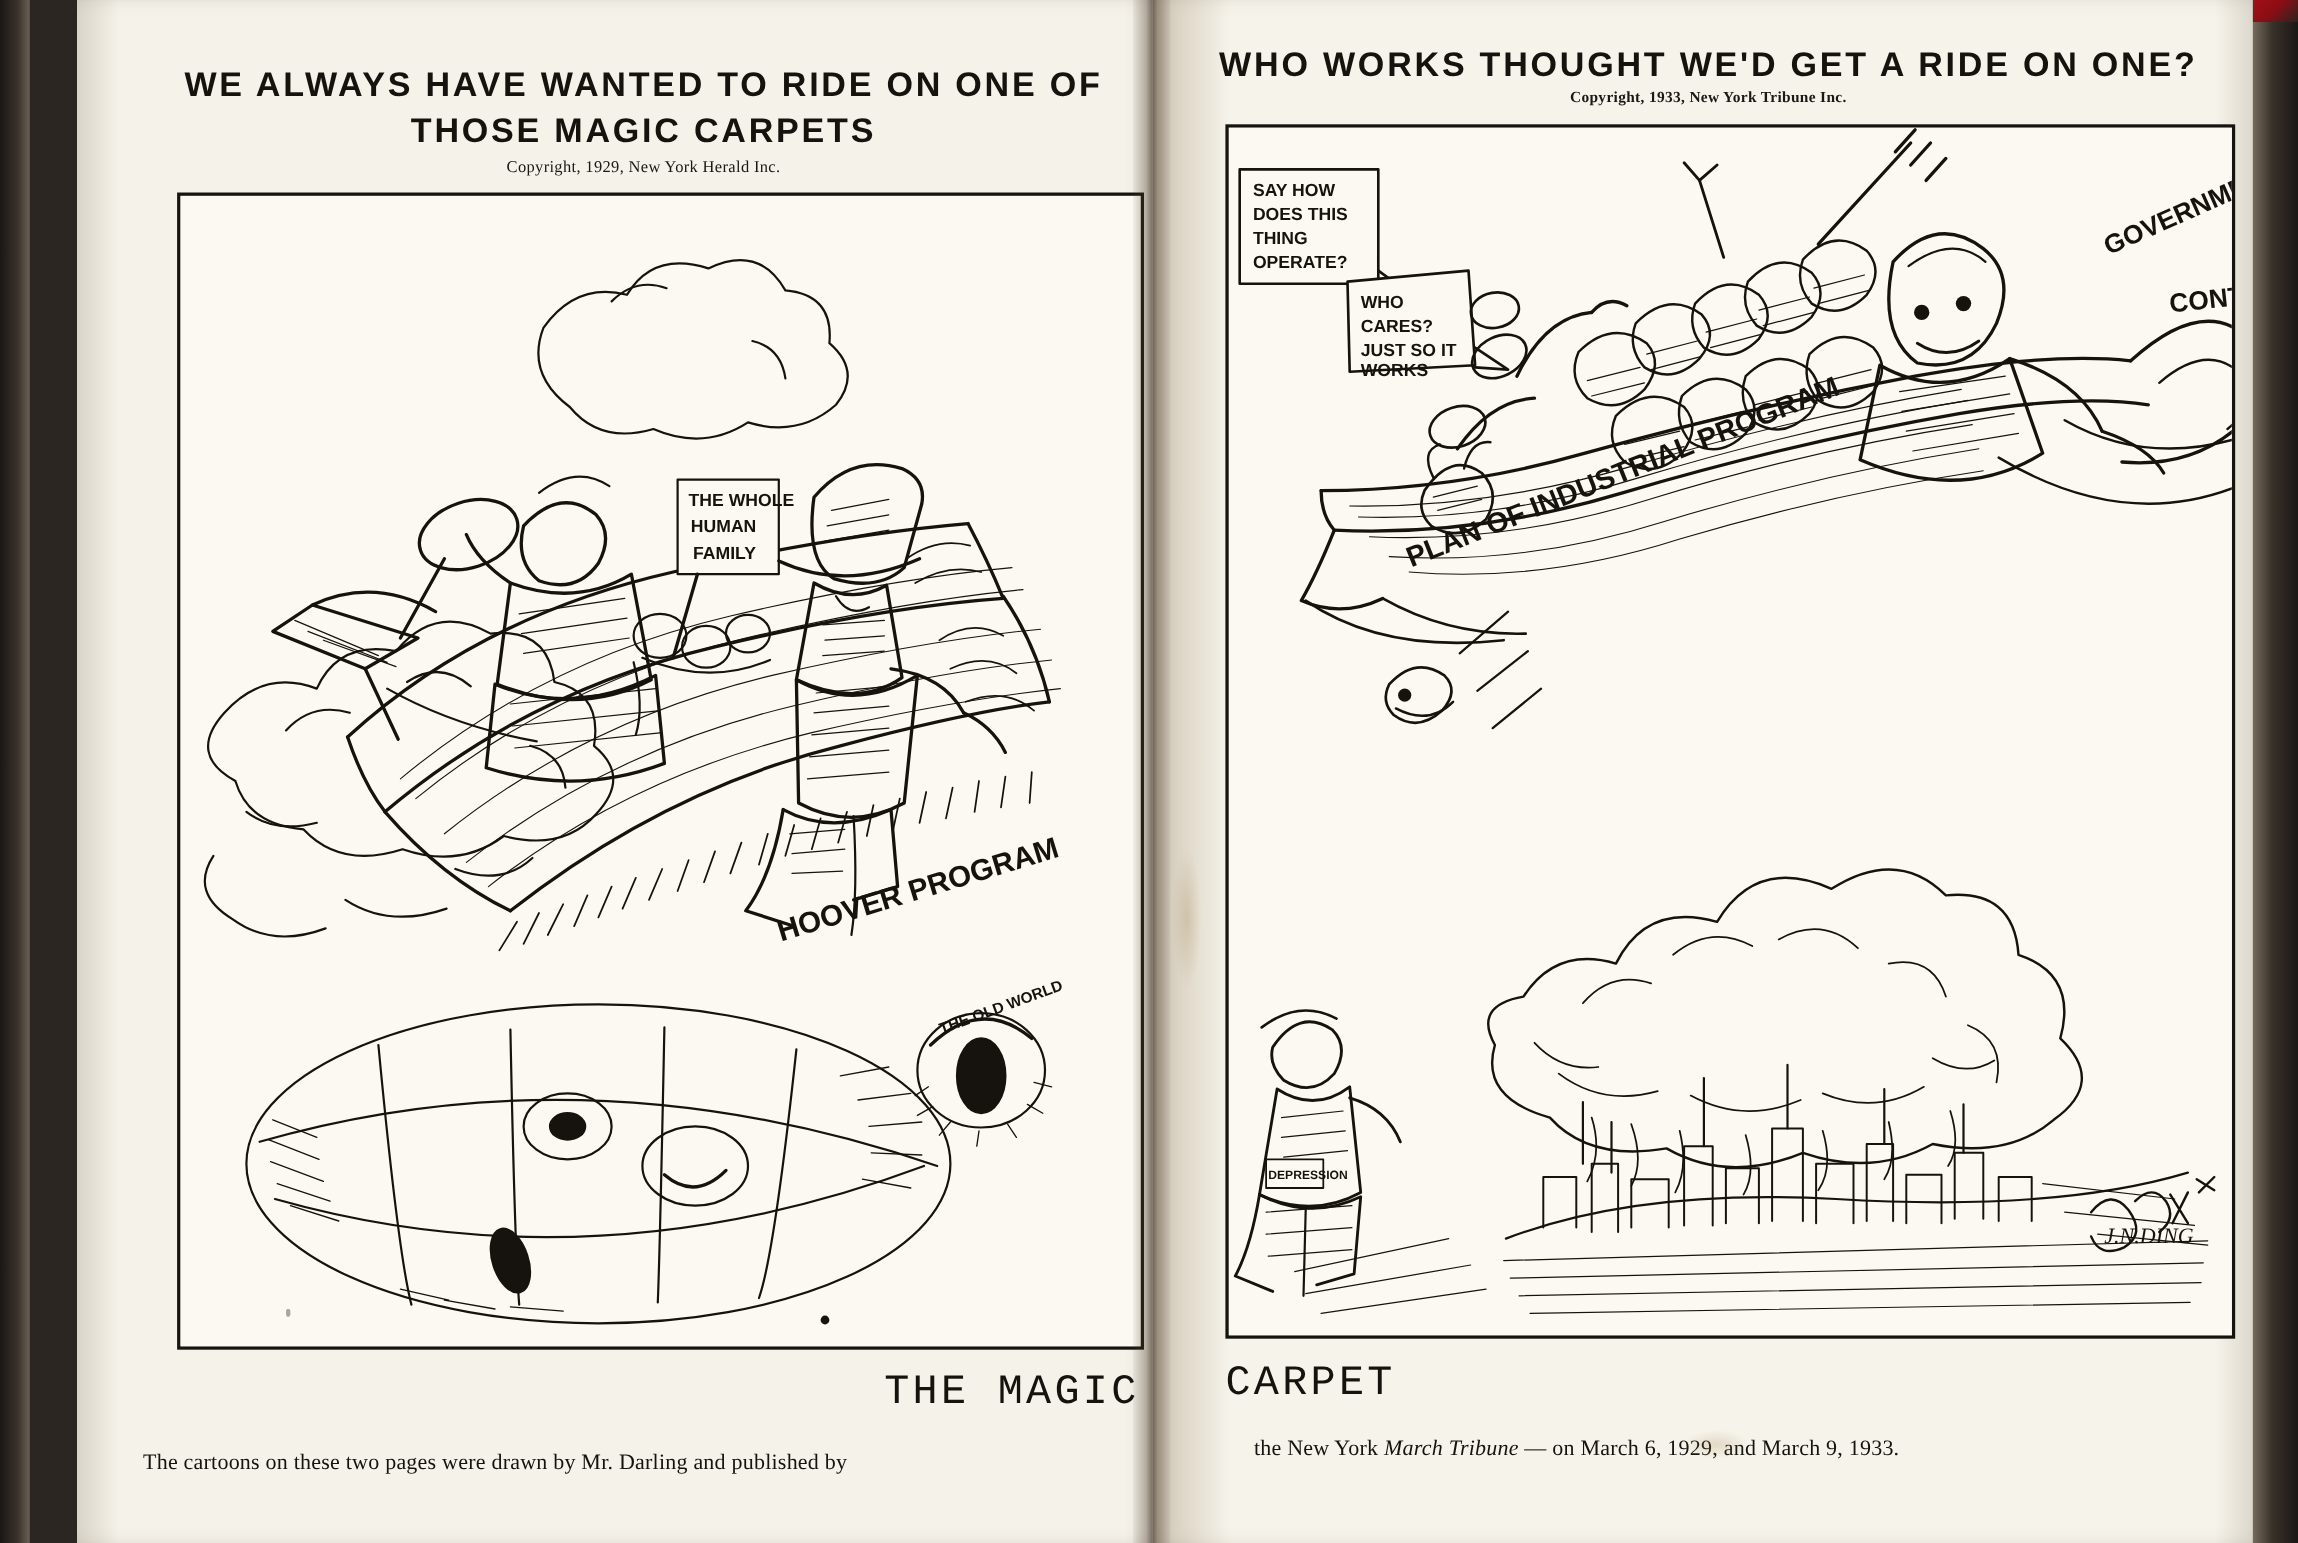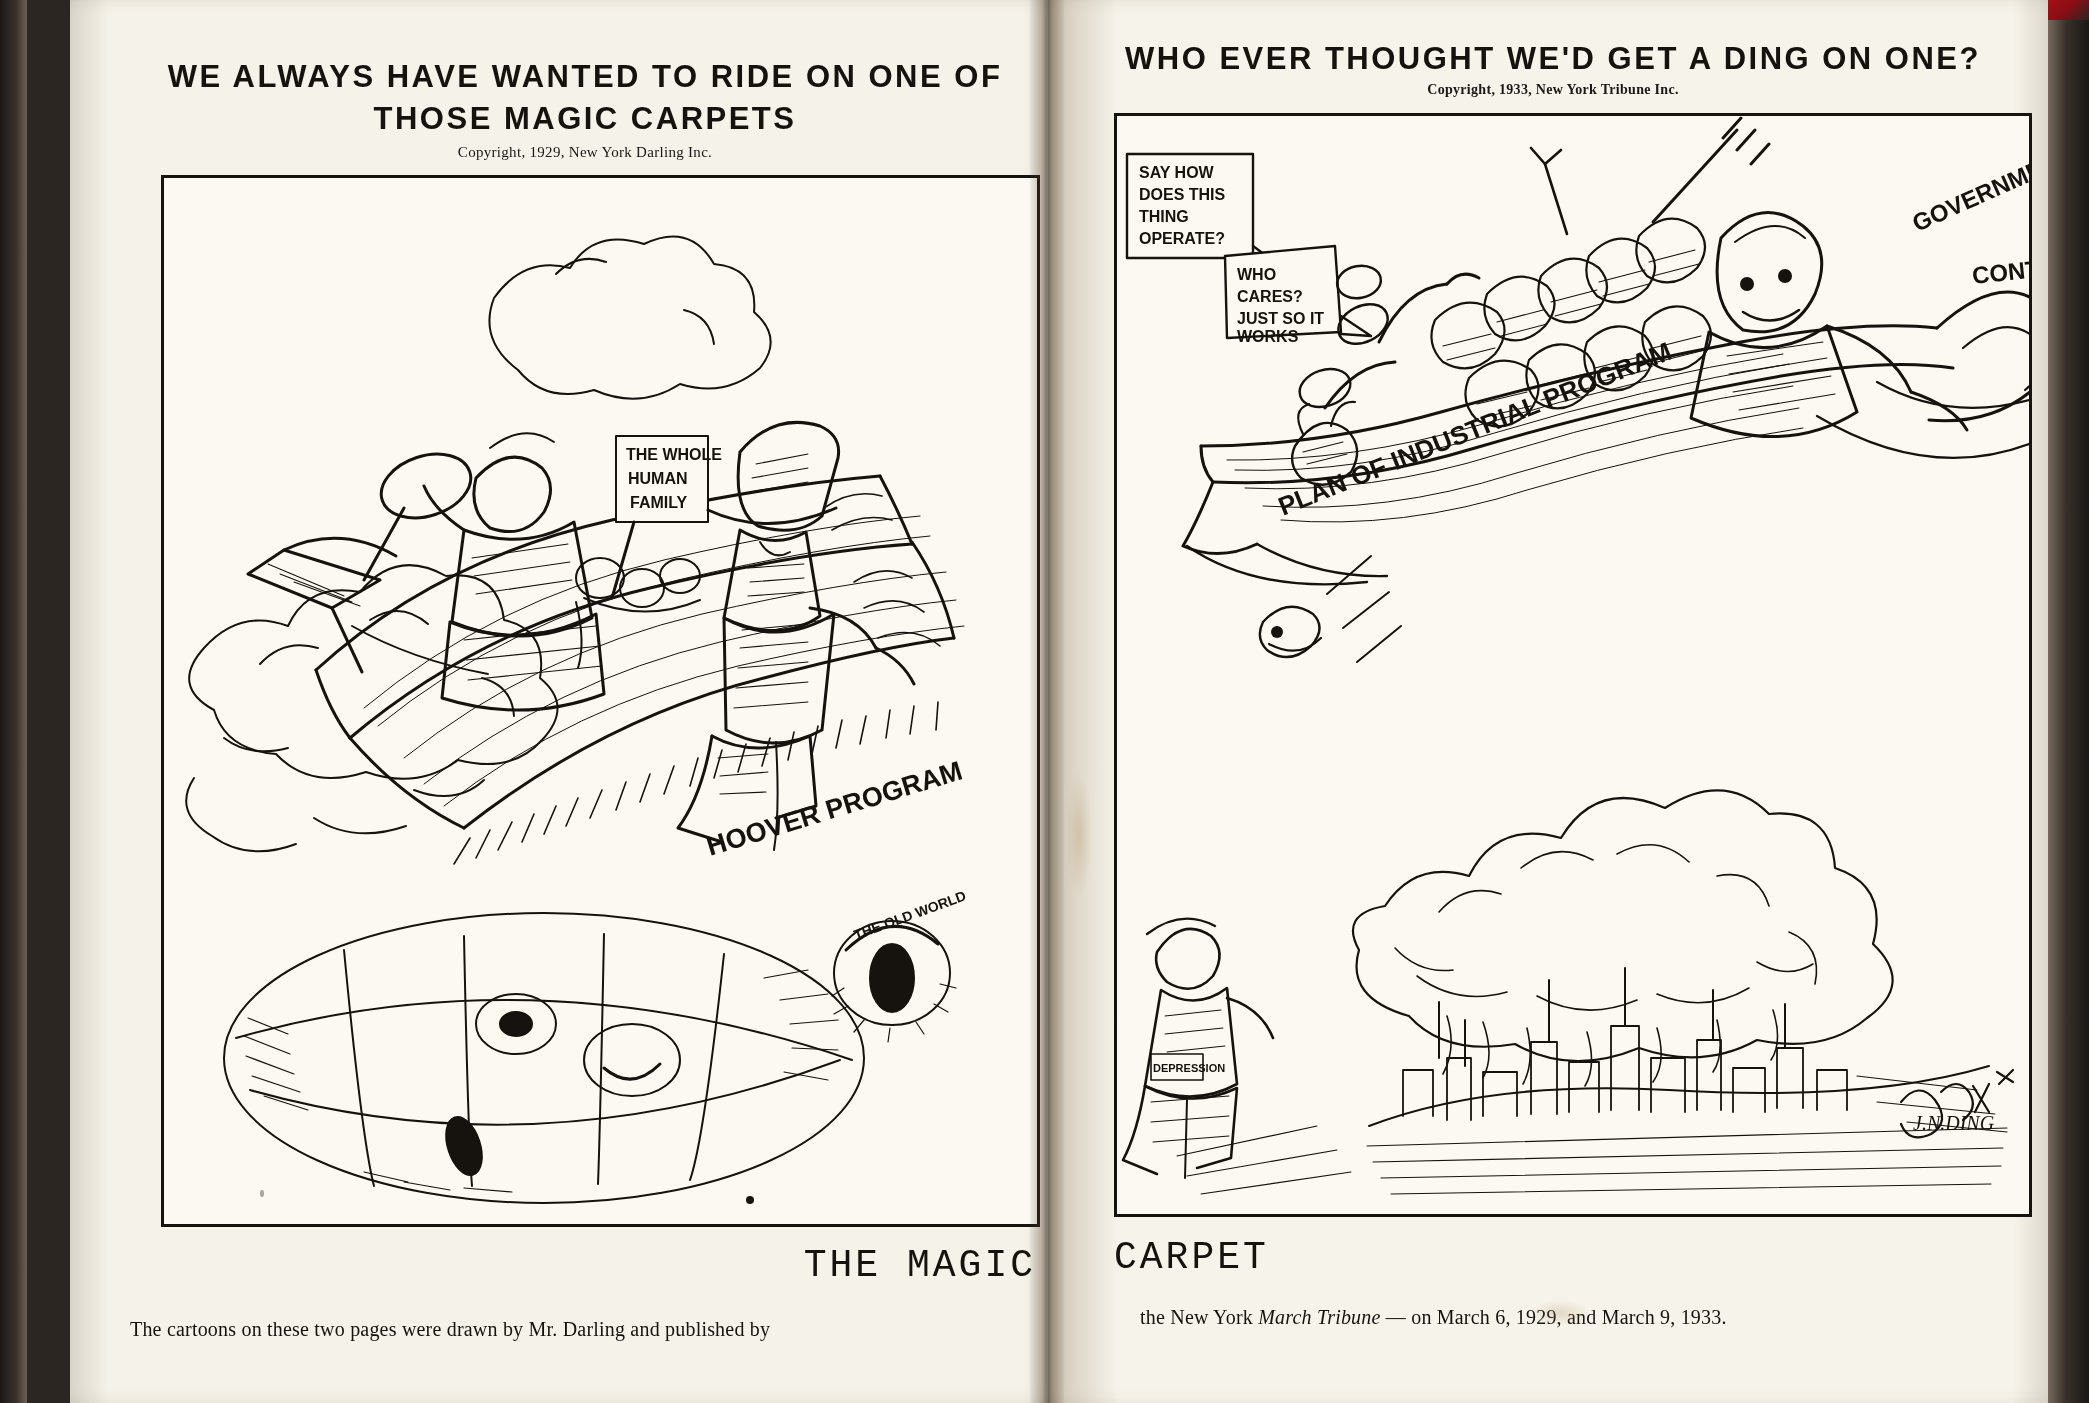--- a/index.html
+++ b/index.html
@@ -185,21 +185,21 @@
 
 <div class="spread">
 
   <div class="edge-left"></div>
   <div class="edge-right"></div>
   <div class="corner-red"></div>
 
   <div class="page left">
 
     <div class="hed hed-left">WE ALWAYS HAVE WANTED TO RIDE ON ONE OF THOSE MAGIC CARPETS</div>
-    <div class="copyline left">Copyright, 1929, New York Darling Inc.</div>
+    <div class="copyline left">Copyright, 1929, New York Herald Inc.</div>
 
     <div class="frame frame-left">
       <svg class="art" viewBox="0 0 873 1046" preserveAspectRatio="none">
         <rect x="0" y="0" width="873" height="1046" fill="#fbf9f2"></rect>
         <g stroke="#16130f" fill="none" stroke-width="2" stroke-linecap="round" stroke-linejoin="round">
 
           <path d="M330 120 q30 -42 76 -30 q24 -40 74 -24 q46 -22 70 20 q44 4 40 48 q30 26 6 56 q-34 30 -80 16 q-40 26 -86 6 q-48 14 -76 -20 q-40 -30 -24 -72z"></path>
           <path d="M392 96 q22 -22 50 -12"></path>
           <path d="M520 132 q26 6 30 34"></path>
 
@@ -329,21 +329,21 @@
     </div>
 
     <div class="title-word title-left">THE MAGIC</div>
     <div class="footnote fn-left">The cartoons on these two pages were drawn by Mr. Darling and published by</div>
 
     <div class="speck" style="left:190px; top:1190px; width:4px; height:7px;"></div>
   </div>
 
   <div class="page right">
 
-    <div class="hed hed-right">WHO EVER THOUGHT WE'D GET A DING ON ONE?</div>
+    <div class="hed hed-right">WHO WORKS THOUGHT WE'D GET A RIDE ON ONE?</div>
     <div class="copyline right">Copyright, 1933, New York Tribune Inc.</div>
 
     <div class="frame frame-right">
       <svg class="art" viewBox="0 0 912 1098" preserveAspectRatio="none">
         <rect x="0" y="0" width="912" height="1098" fill="#fbf9f2"></rect>
         <g stroke="#16130f" fill="none" stroke-width="2" stroke-linecap="round" stroke-linejoin="round">
 
           <path d="M84 330 q120 0 240 -34 q150 -42 300 -70 q120 -22 196 -14" stroke-width="3"></path>
           <path d="M96 366 q130 6 262 -34 q156 -46 306 -72 q108 -18 172 -8" stroke-width="3"></path>
           <path d="M84 330 q0 22 12 36" stroke-width="3"></path>

